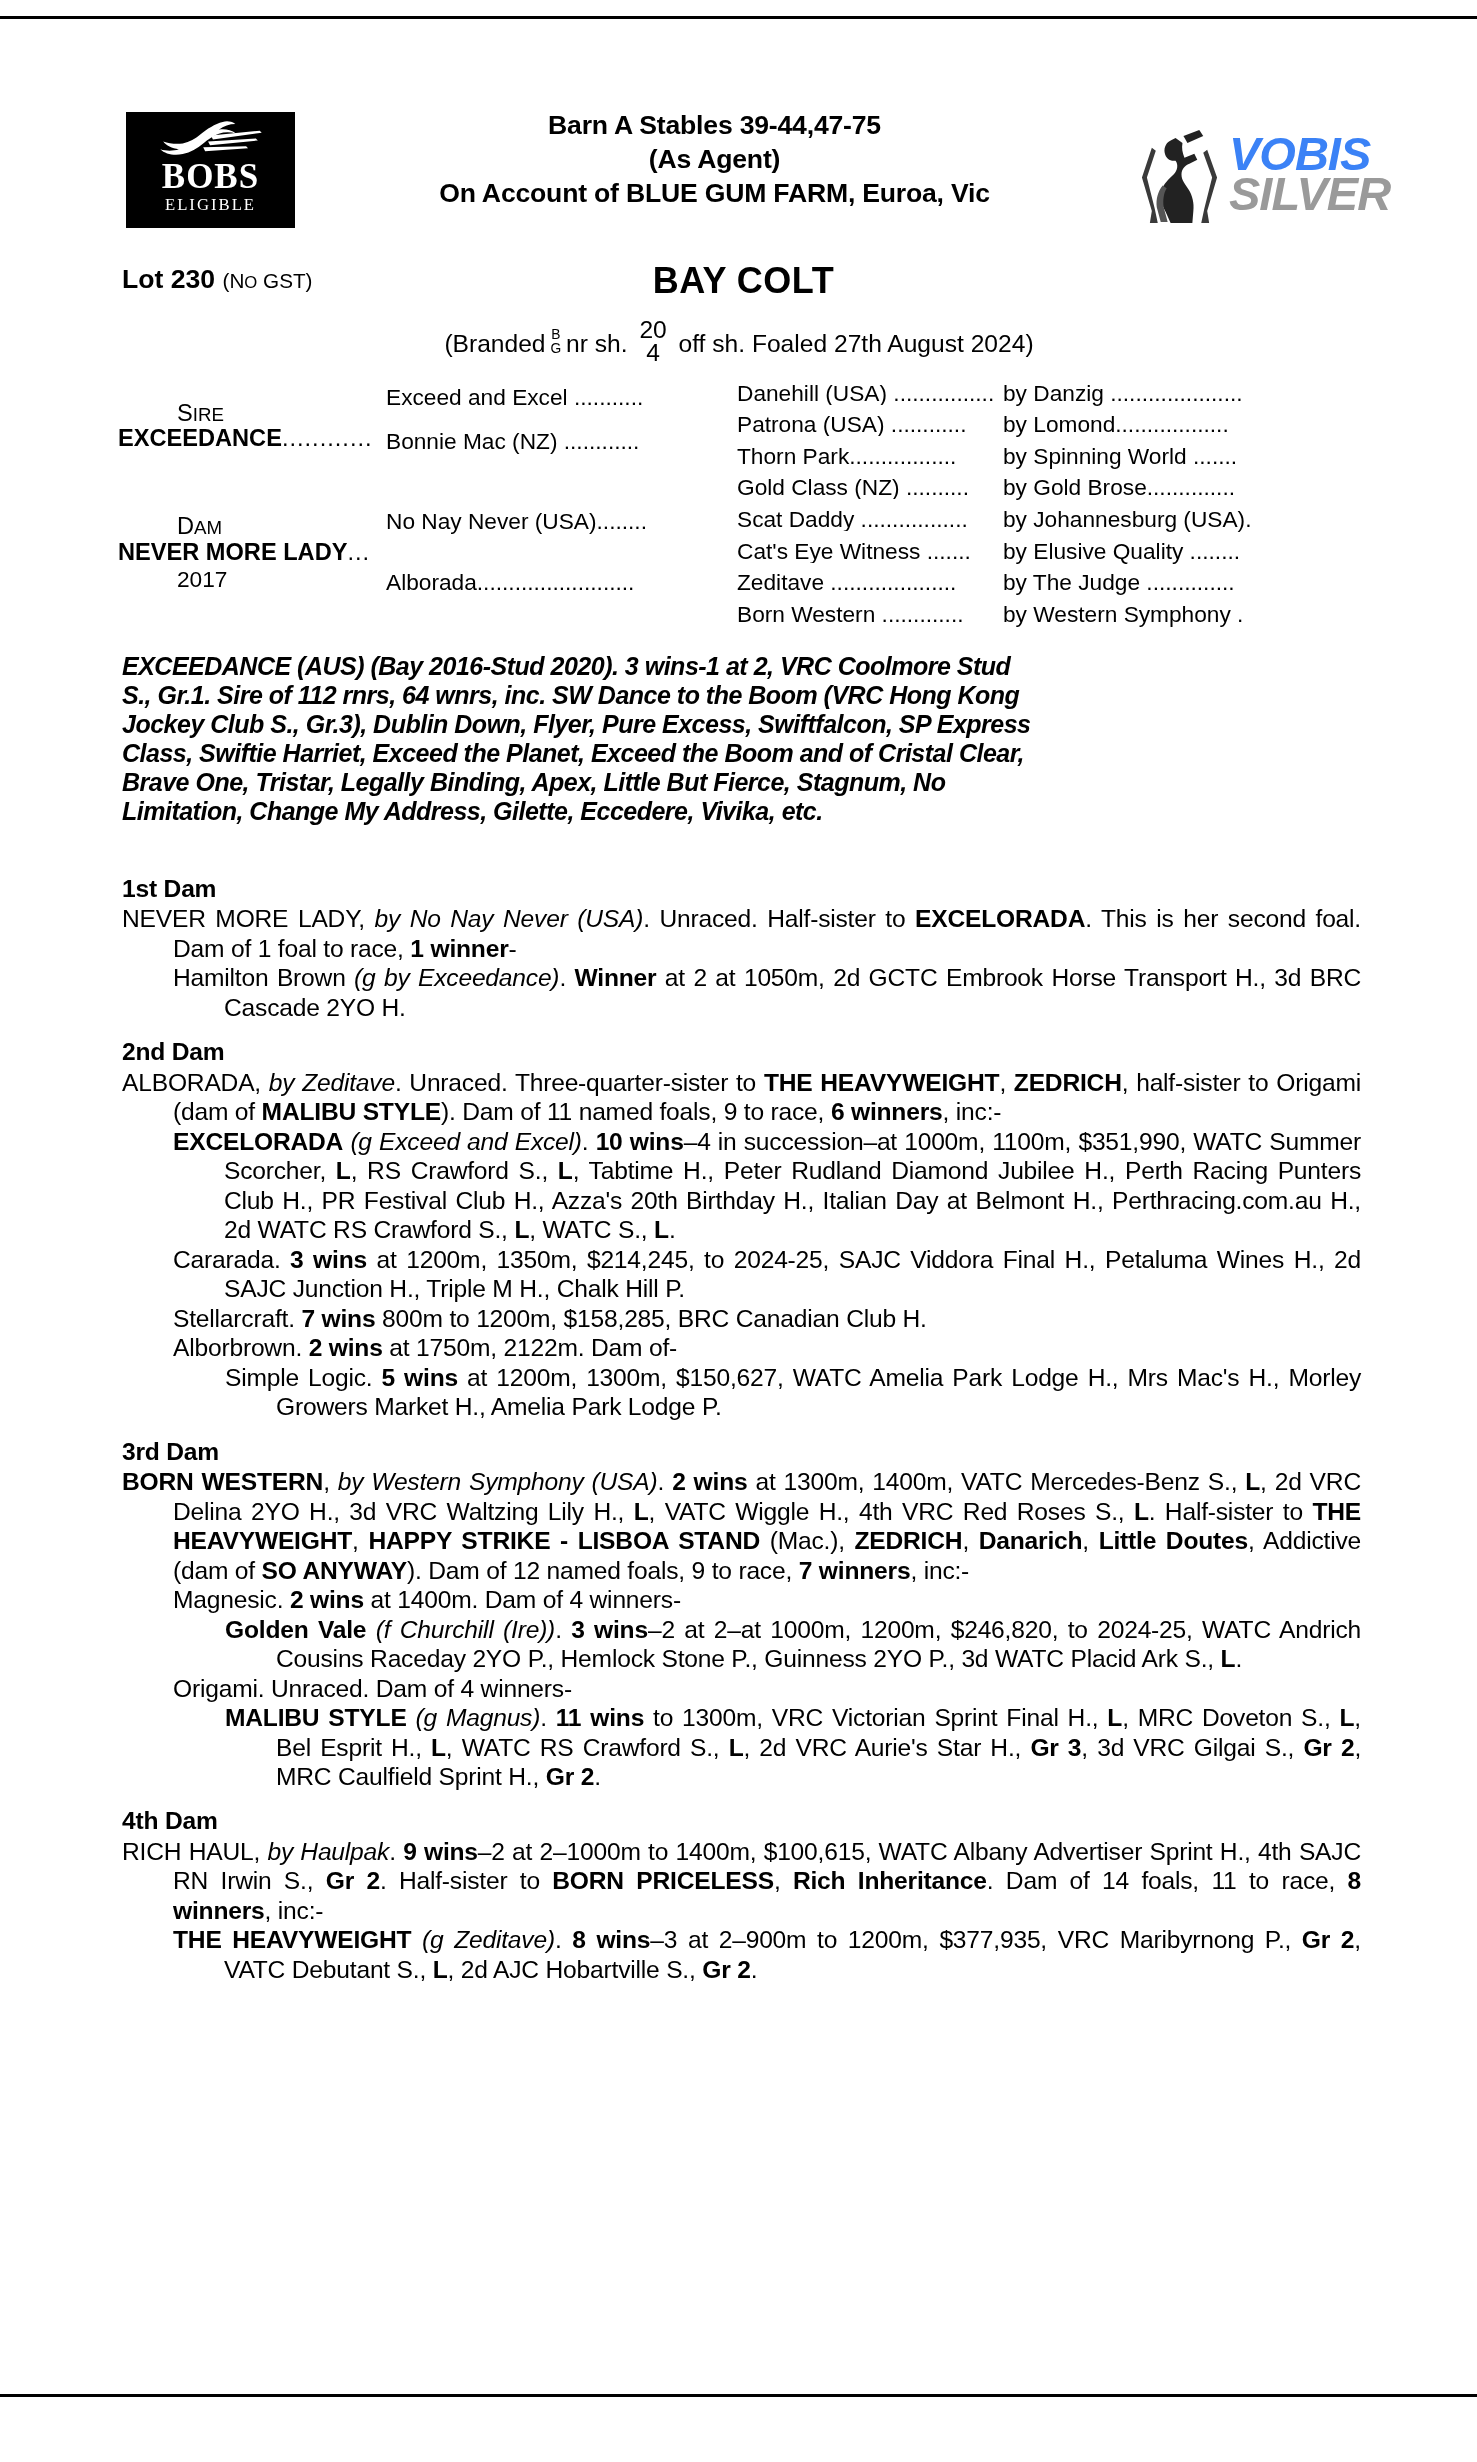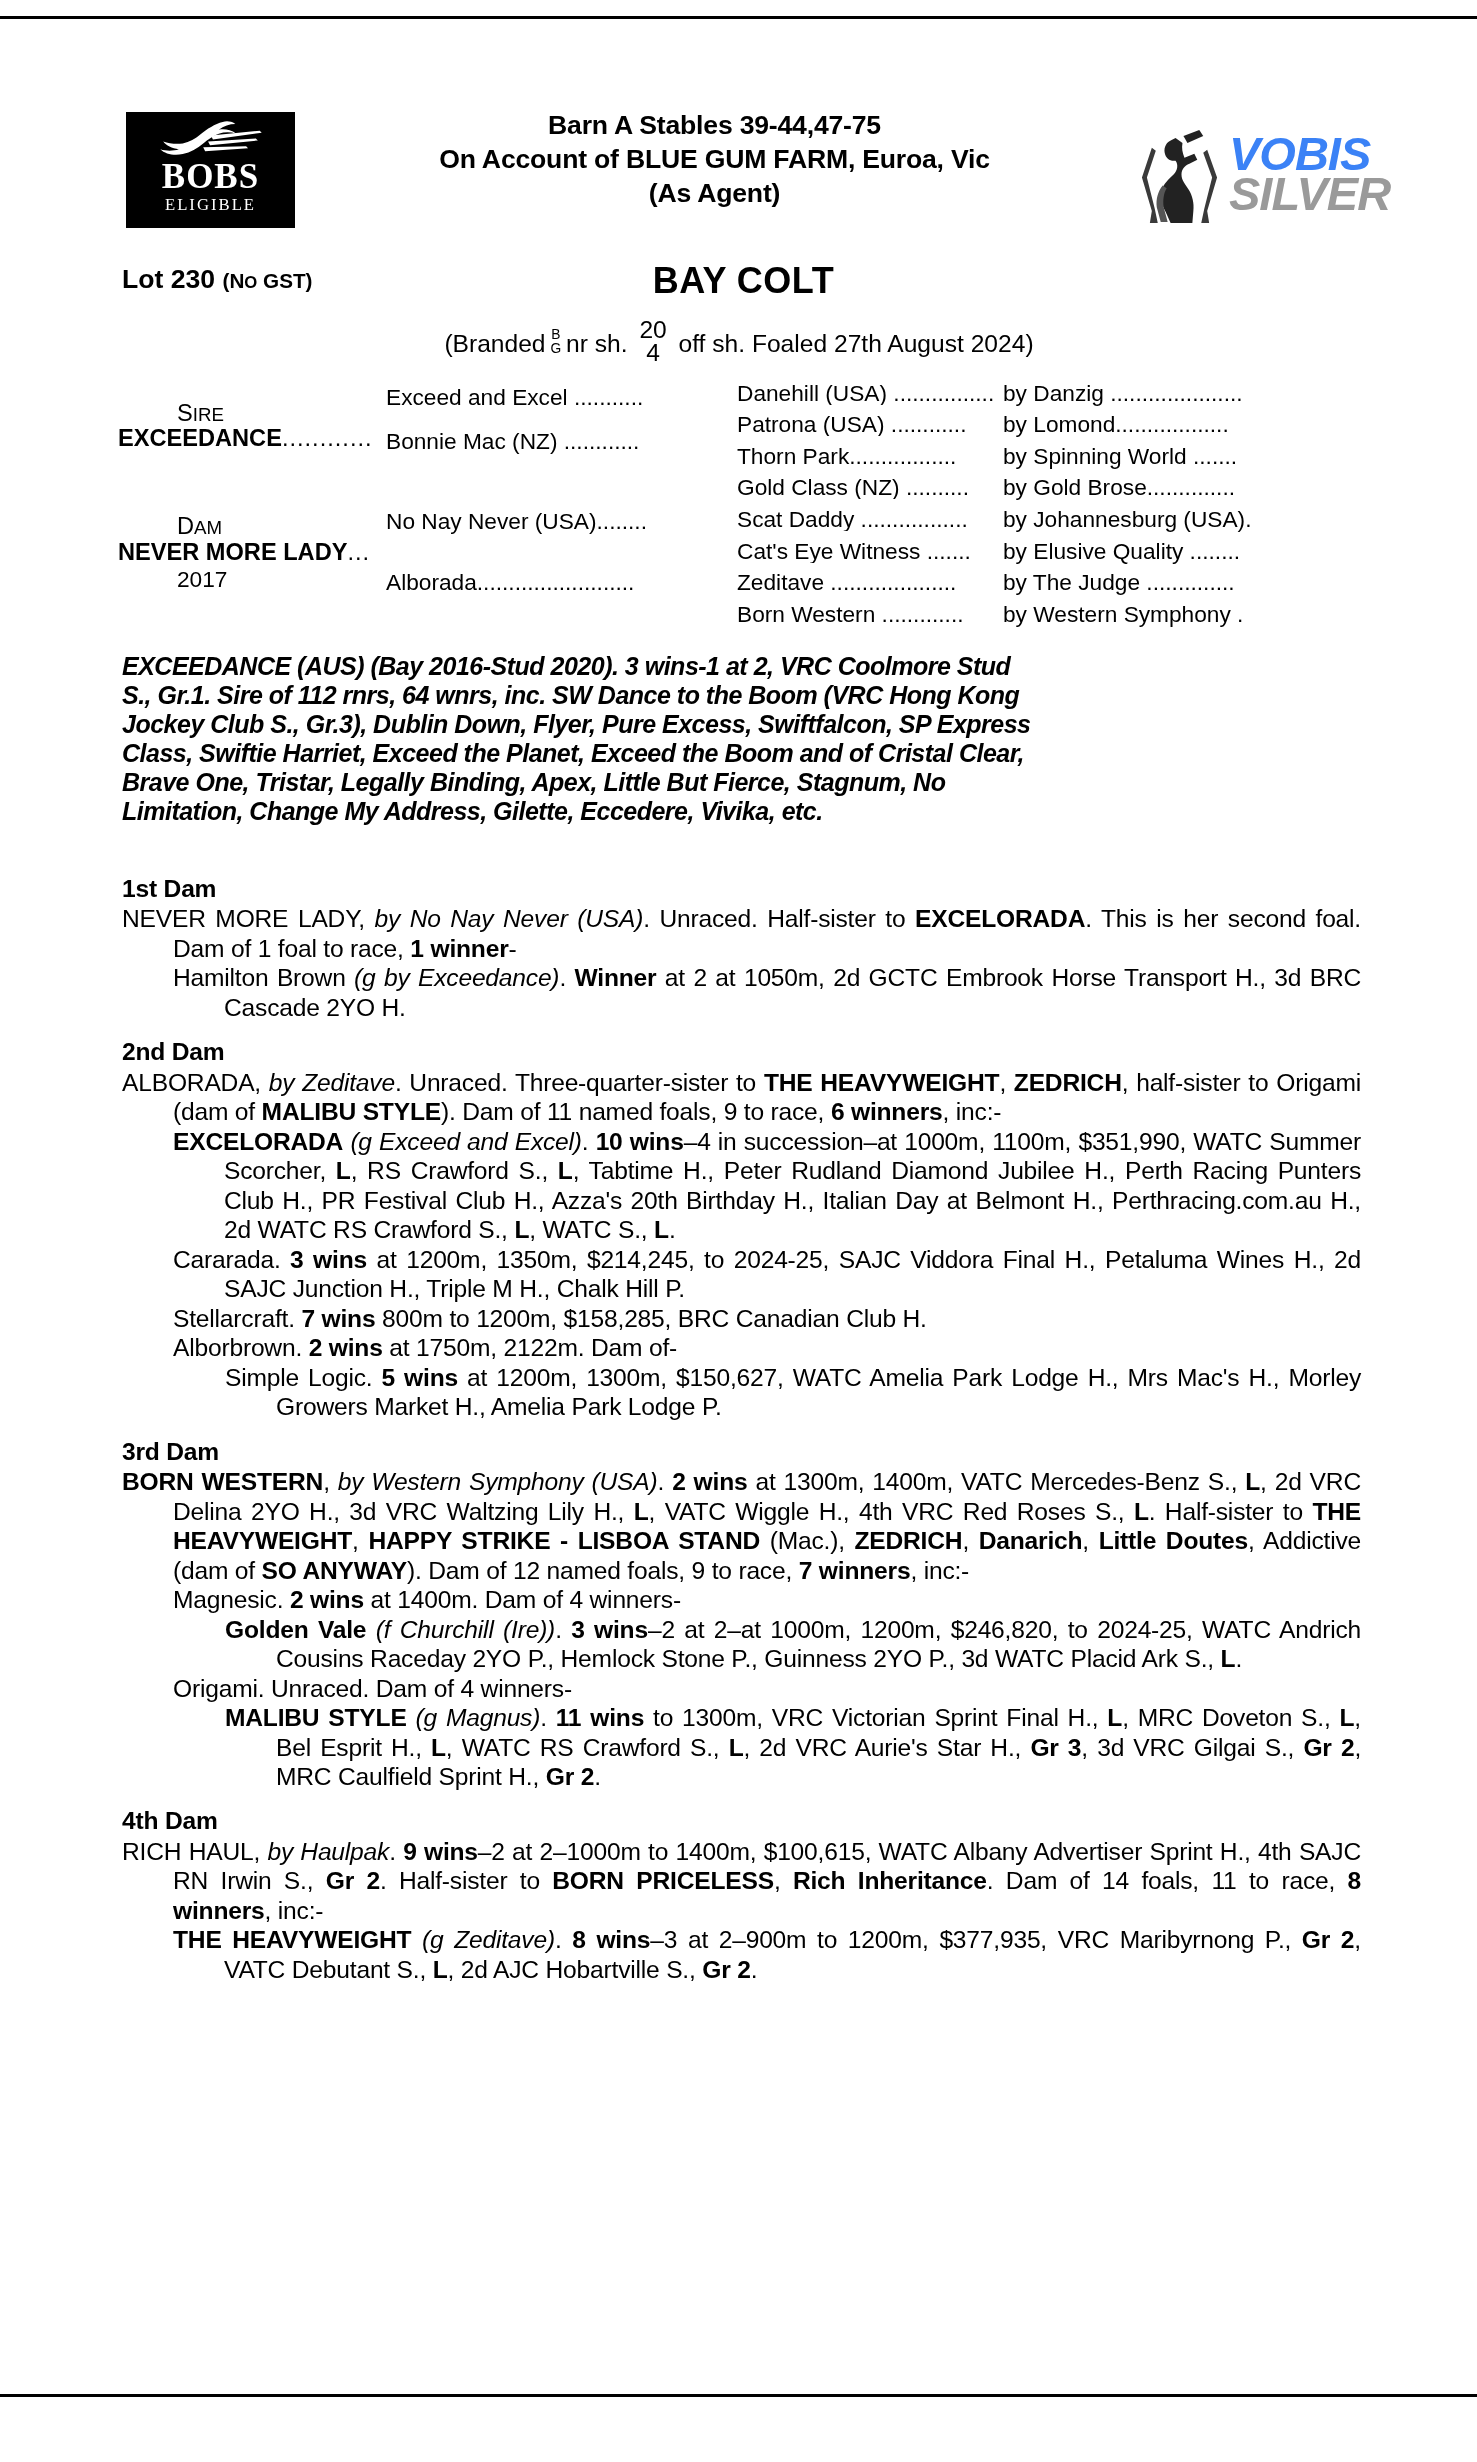--- a/index.html
+++ b/index.html
@@ -119,21 +119,21 @@
   }
   .lot-no {
     position: absolute;
     left: 122px;
     top: 0;
     font-size: 26.6px;
     font-weight: bold;
   }
   .lot-gst {
     font-size: 20.7px;
-    font-weight: bold;
+    font-weight: normal;
   }
   .lot-gst .sc { font-size: 16.7px; }
   .colour-sex {
     position: absolute;
     left: 443px;
     top: -3.9px;
     width: 601px;
     text-align: center;
     font-size: 36px;
     font-weight: bold;
@@ -321,22 +321,22 @@
         <path fill="#ffffff" d="M60 17 L110 12 L112 14 L62 21 Z"></path>
         <path fill="#ffffff" d="M57 23 L106 20 L108 22 L59 27 Z"></path>
         <path fill="#ffffff" d="M52 29 L96 28 L98 30 L54 33 Z"></path>
       </svg>
       <div class="bobs-word">BOBS</div>
       <div class="bobs-sub">ELIGIBLE</div>
     </div>
 
     <div class="sale-head">
       <div>Barn A Stables 39-44,47-75</div>
+      <div>(As Agent)</div>
       <div>On Account of BLUE GUM FARM, Euroa, Vic</div>
-      <div>(As Agent)</div>
     </div>
 
     <div class="vobis-logo">
       <svg class="vobis-mark" viewBox="0 0 86 96">
         <path fill="#3a3a3a" d="M14 20 L4 50 L14 84 L12 96 L20 96 L17 82 L9 50 L18 23 Z"></path>
         <path fill="#3a3a3a" d="M70 22 L80 50 L70 84 L72 96 L64 96 L67 82 L75 50 L66 25 Z"></path>
         <path fill="#222222" d="M34 12 C29 14 26 19 27 25 C28 31 33 34 38 33 C41 37 40 43 36 47 C31 52 26 56 24 63 C22 70 24 78 28 85 L33 96 L55 96 L56 84 C57 76 55 68 51 62 C48 57 44 53 44 47 C44 42 47 38 52 36 L60 32 L57 26 L47 30 C45 25 44 20 45 15 L38 10 Z"></path>
         <path fill="#222222" d="M46 8 L62 2 L66 8 L50 15 Z"></path>
         <path fill="#555555" d="M25 58 C20 64 18 72 19 80 L23 95 L30 95 L26 80 C25 73 26 66 29 61 Z"></path>
       </svg>

